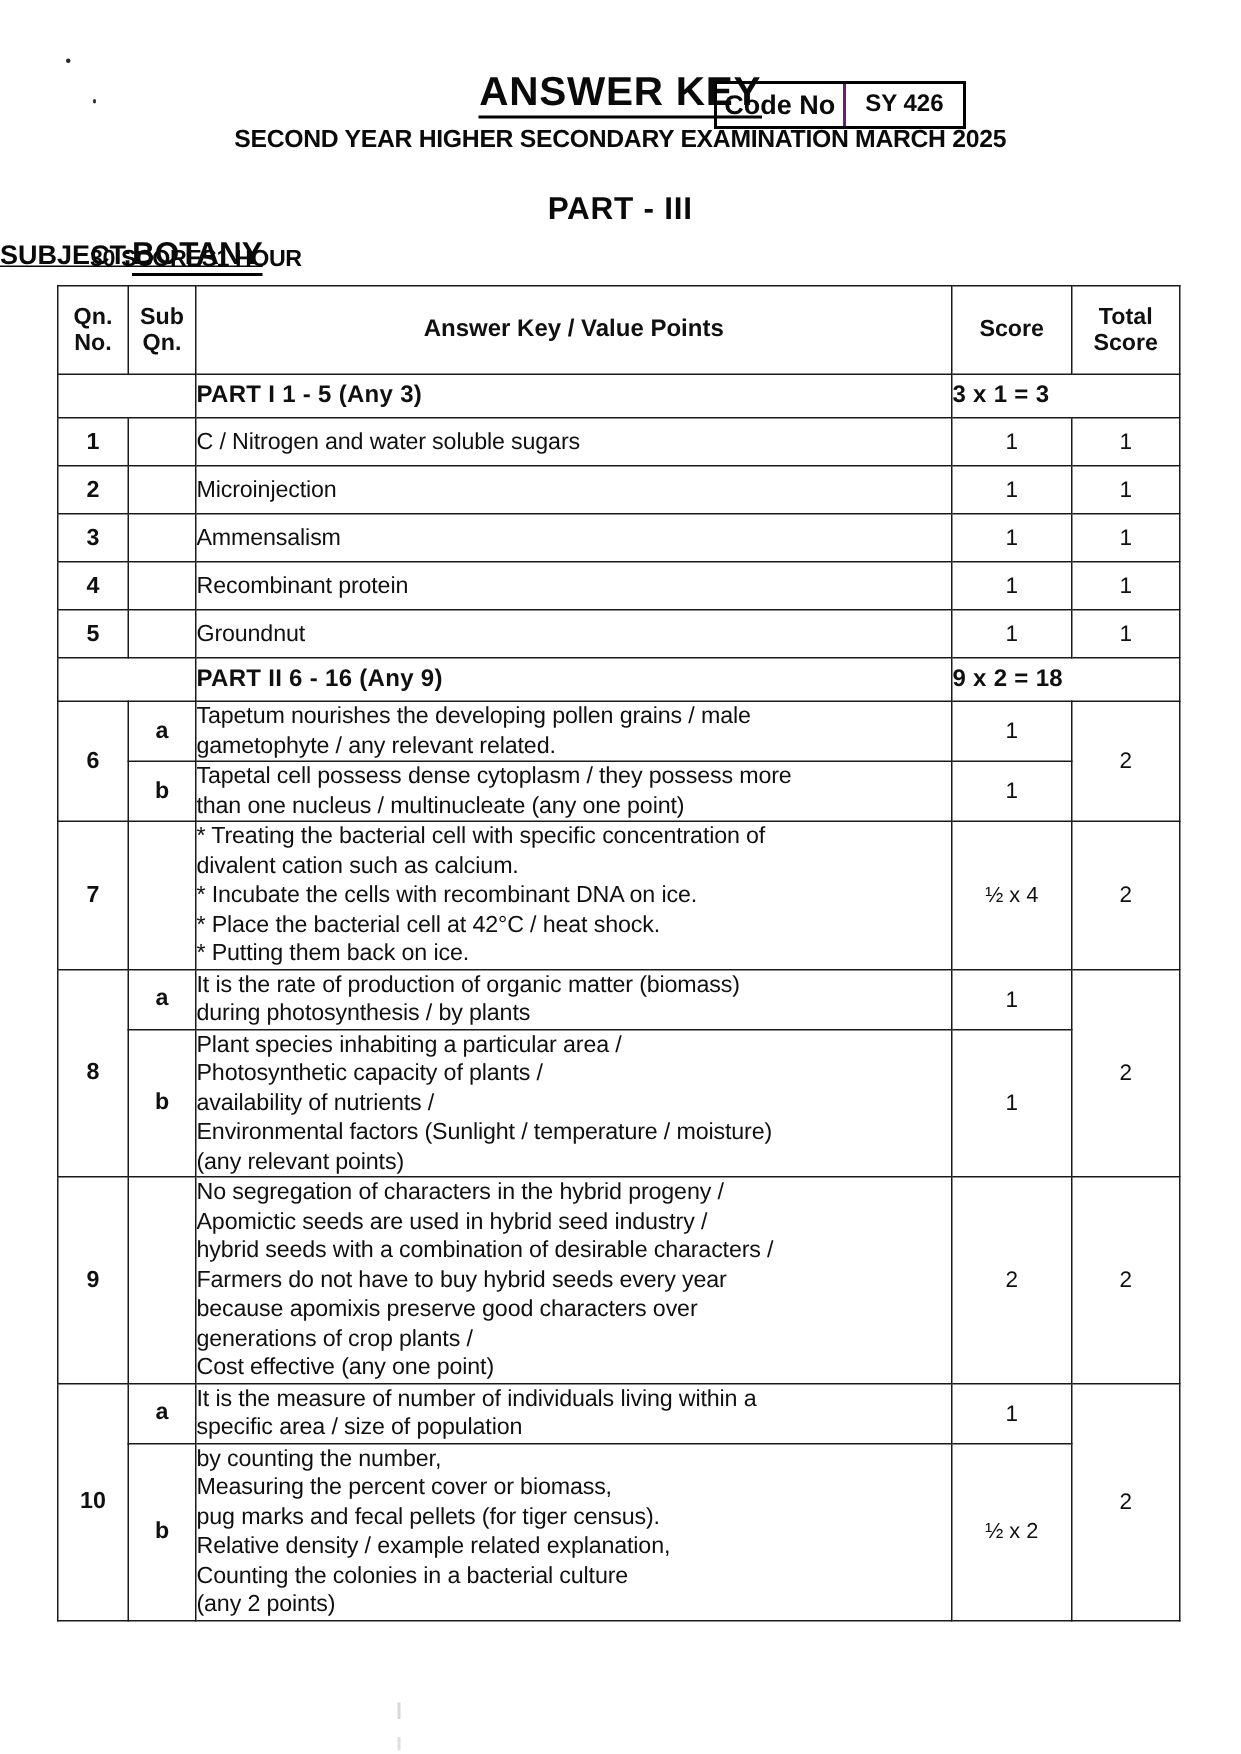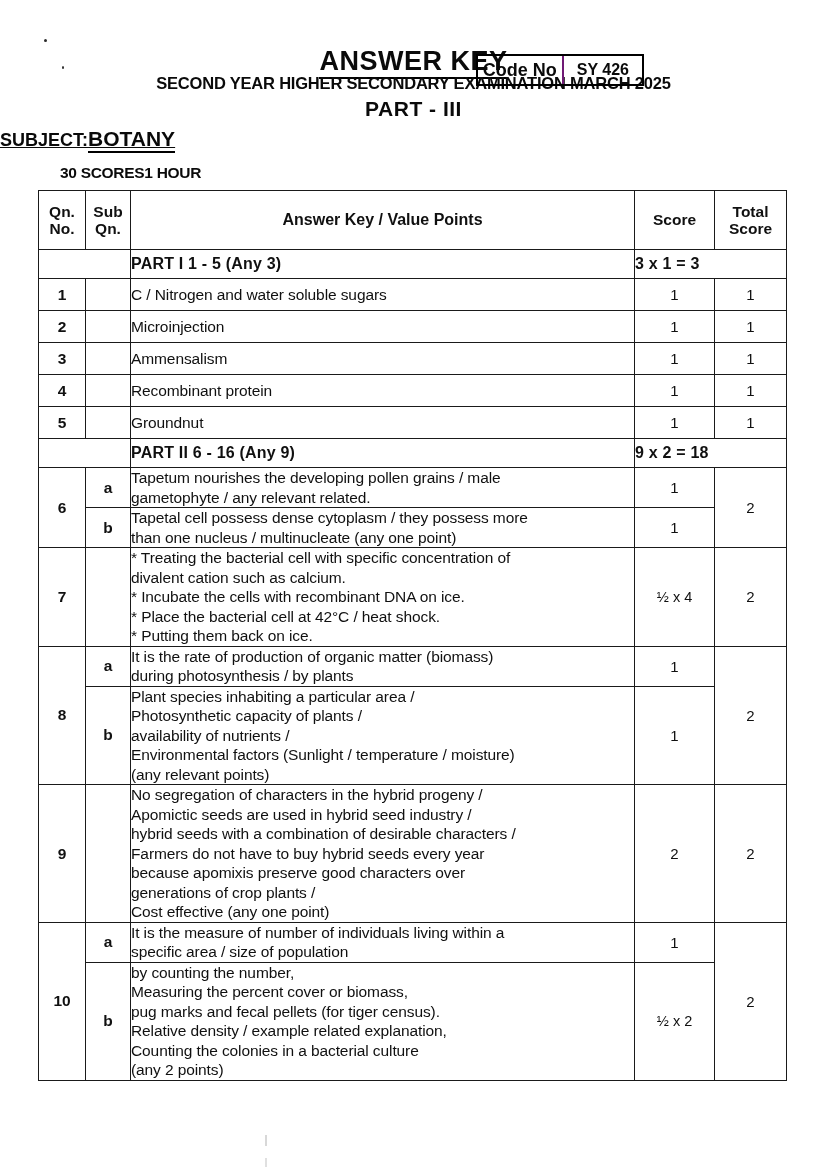--- a/index.html
+++ b/index.html
@@ -51,28 +51,29 @@
     line-height: 1;
   }
   .title-main span {
     border-bottom: 2.5px solid #000;
     padding-bottom: 1px;
   }
   .title-sub {
     text-align: center;
     font-size: 16.5px;
     font-weight: bold;
+    margin-top: 10px;
     letter-spacing: -0.2px;
     line-height: 1;
   }
   .title-part {
     text-align: center;
     font-size: 21px;
     font-weight: bold;
-    margin-top: 6px;
+    margin-top: 27px;
     letter-spacing: 0.5px;
     line-height: 1;
   }
   .title-subject {
     text-align: left;
     font-size: 18px;
     font-weight: bold;
     margin-top: 9px;
     line-height: 1;
     text-decoration: underline;

